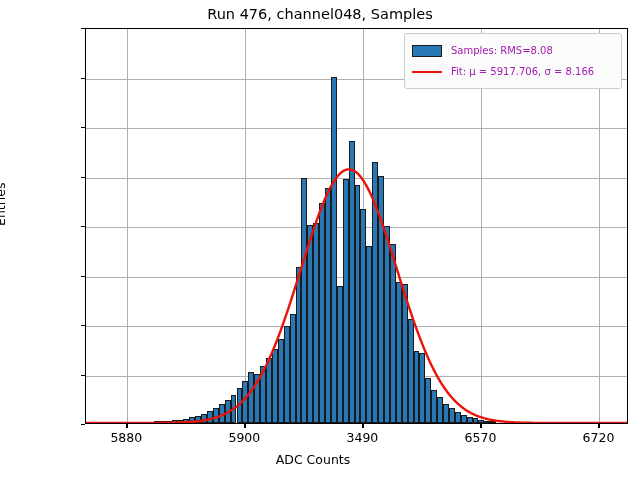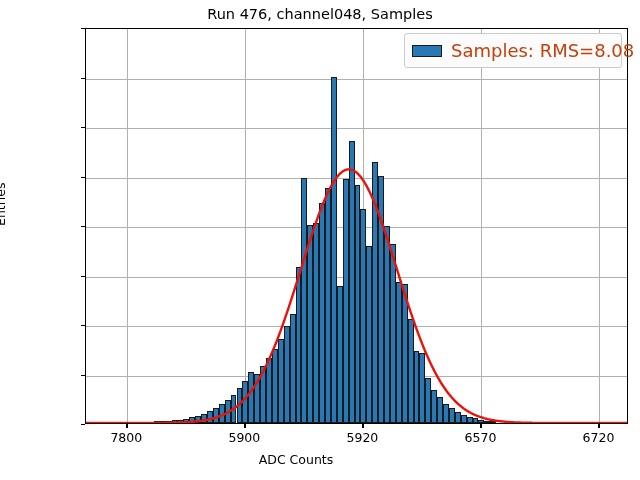--- a/index.html
+++ b/index.html
@@ -101,20 +101,21 @@
     white-space: nowrap;
   }
   #xlabel {
     position: absolute;
     left: 0;
     top: 452px;
     width: 592px;
     text-align: center;
     font-size: 12.5px;
     color: #000000;
+    padding-left: 17px;
   }
   #legend-box {
     position: absolute;
     left: 404px;
     top: 33px;
     width: 218px;
     padding: 6px 7px 6px 7px;
     background: #fbfbfb;
     border: 1px solid #cccccc;
     border-radius: 3px;
@@ -144,40 +145,40 @@
   }
   .legend-swatch-line {
     position: absolute;
     top: 5px;
     left: 0;
     width: 30px;
     height: 2.2px;
     background: #e8140c;
   }
   .legend-text {
-    font-size: 18px;
-    color: #c2410c;
+    font-size: 10px;
+    color: #a21caf;
     white-space: nowrap;
   }
 </style>
 </head>
 <body>
 
 <div id="figure">
 
   <div id="chart-title">Run 476, channel048, Samples</div>
 
   <div id="ylabel">Entries</div>
   <div id="xlabel">ADC Counts</div>
 
   <div id="ytick-labels"></div>
   <div id="xtick-labels">
-      <div class="xtick-label" style="left: 96.32px;">7800</div>
+      <div class="xtick-label" style="left: 96.32px;">5880</div>
       <div class="xtick-label" style="left: 214.36px; text-align: center;">5900</div>
-      <div class="xtick-label" style="left: 332.4px;">5920</div>
+      <div class="xtick-label" style="left: 332.4px;">3490</div>
       <div class="xtick-label" style="left: 450.45px;">6570</div>
       <div class="xtick-label" style="left: 568.49px;">6720</div>
     </div>
   <div id="tick-marks">
       <div class="ytick-mark" style="left: 81px; top: 424px;"></div>
       <div class="ytick-mark" style="left: 81px; top: 374.5px;"></div>
       <div class="ytick-mark" style="left: 81px; top: 325px;"></div>
       <div class="ytick-mark" style="left: 81px; top: 275.5px;"></div>
       <div class="ytick-mark" style="left: 81px; top: 226px;"></div>
       <div class="ytick-mark" style="left: 81px; top: 176.5px;"></div>
@@ -269,15 +270,21 @@
     <svg id="fit-layer" viewBox="0 0 543 396" preserveAspectRatio="none">
       <path id="fit-path" fill="none" stroke="#e8140c" stroke-width="2.4" stroke-linejoin="round" stroke-linecap="round" vector-effect="non-scaling-stroke" d="M0.00 396.00 L0.78 396.00 L1.55 396.00 L2.33 396.00 L3.10 396.00 L3.88 396.00 L4.65 396.00 L5.43 396.00 L6.21 396.00 L6.98 396.00 L7.76 396.00 L8.53 396.00 L9.31 396.00 L10.08 396.00 L10.86 396.00 L11.64 396.00 L12.41 396.00 L13.19 396.00 L13.96 396.00 L14.74 396.00 L15.51 396.00 L16.29 396.00 L17.07 396.00 L17.84 396.00 L18.62 396.00 L19.39 396.00 L20.17 396.00 L20.94 396.00 L21.72 396.00 L22.50 396.00 L23.27 396.00 L24.05 396.00 L24.82 396.00 L25.60 396.00 L26.37 396.00 L27.15 396.00 L27.93 396.00 L28.70 396.00 L29.48 396.00 L30.25 396.00 L31.03 396.00 L31.80 396.00 L32.58 396.00 L33.36 396.00 L34.13 396.00 L34.91 396.00 L35.68 396.00 L36.46 396.00 L37.23 396.00 L38.01 396.00 L38.79 396.00 L39.56 395.99 L40.34 395.99 L41.11 395.99 L41.89 395.99 L42.66 395.99 L43.44 395.99 L44.22 395.99 L44.99 395.99 L45.77 395.99 L46.54 395.99 L47.32 395.99 L48.09 395.99 L48.87 395.99 L49.65 395.99 L50.42 395.99 L51.20 395.98 L51.97 395.98 L52.75 395.98 L53.52 395.98 L54.30 395.98 L55.08 395.98 L55.85 395.98 L56.63 395.98 L57.40 395.97 L58.18 395.97 L58.95 395.97 L59.73 395.97 L60.51 395.97 L61.28 395.96 L62.06 395.96 L62.83 395.96 L63.61 395.95 L64.38 395.95 L65.16 395.95 L65.94 395.94 L66.71 395.94 L67.49 395.94 L68.26 395.93 L69.04 395.93 L69.81 395.92 L70.59 395.92 L71.37 395.91 L72.14 395.91 L72.92 395.90 L73.69 395.89 L74.47 395.89 L75.24 395.88 L76.02 395.87 L76.80 395.86 L77.57 395.85 L78.35 395.85 L79.12 395.84 L79.90 395.83 L80.67 395.81 L81.45 395.80 L82.23 395.79 L83.00 395.78 L83.78 395.76 L84.55 395.75 L85.33 395.73 L86.10 395.72 L86.88 395.70 L87.66 395.68 L88.43 395.66 L89.21 395.64 L89.98 395.62 L90.76 395.60 L91.53 395.57 L92.31 395.55 L93.09 395.52 L93.86 395.49 L94.64 395.46 L95.41 395.43 L96.19 395.40 L96.96 395.37 L97.74 395.33 L98.52 395.29 L99.29 395.25 L100.07 395.21 L100.84 395.16 L101.62 395.12 L102.39 395.07 L103.17 395.02 L103.95 394.96 L104.72 394.91 L105.50 394.85 L106.27 394.78 L107.05 394.72 L107.82 394.65 L108.60 394.58 L109.38 394.50 L110.15 394.42 L110.93 394.34 L111.70 394.25 L112.48 394.16 L113.25 394.07 L114.03 393.97 L114.81 393.86 L115.58 393.76 L116.36 393.64 L117.13 393.52 L117.91 393.40 L118.68 393.27 L119.46 393.13 L120.24 392.99 L121.01 392.85 L121.79 392.69 L122.56 392.53 L123.34 392.37 L124.11 392.19 L124.89 392.01 L125.67 391.82 L126.44 391.62 L127.22 391.42 L127.99 391.21 L128.77 390.98 L129.54 390.75 L130.32 390.51 L131.10 390.26 L131.87 390.00 L132.65 389.73 L133.42 389.45 L134.20 389.16 L134.97 388.86 L135.75 388.55 L136.53 388.23 L137.30 387.89 L138.08 387.54 L138.85 387.18 L139.63 386.80 L140.40 386.41 L141.18 386.01 L141.96 385.60 L142.73 385.17 L143.51 384.72 L144.28 384.26 L145.06 383.78 L145.83 383.29 L146.61 382.78 L147.39 382.25 L148.16 381.71 L148.94 381.15 L149.71 380.57 L150.49 379.97 L151.26 379.36 L152.04 378.72 L152.82 378.07 L153.59 377.39 L154.37 376.69 L155.14 375.98 L155.92 375.24 L156.69 374.48 L157.47 373.70 L158.25 372.90 L159.02 372.07 L159.80 371.22 L160.57 370.35 L161.35 369.45 L162.12 368.53 L162.90 367.59 L163.68 366.61 L164.45 365.62 L165.23 364.60 L166.00 363.55 L166.78 362.48 L167.55 361.38 L168.33 360.25 L169.11 359.10 L169.88 357.91 L170.66 356.70 L171.43 355.47 L172.21 354.20 L172.98 352.91 L173.76 351.59 L174.54 350.24 L175.31 348.86 L176.09 347.45 L176.86 346.01 L177.64 344.54 L178.41 343.05 L179.19 341.52 L179.97 339.97 L180.74 338.38 L181.52 336.77 L182.29 335.12 L183.07 333.45 L183.84 331.75 L184.62 330.02 L185.40 328.26 L186.17 326.47 L186.95 324.65 L187.72 322.80 L188.50 320.93 L189.27 319.02 L190.05 317.09 L190.83 315.13 L191.60 313.15 L192.38 311.14 L193.15 309.10 L193.93 307.03 L194.70 304.94 L195.48 302.83 L196.26 300.69 L197.03 298.52 L197.81 296.34 L198.58 294.13 L199.36 291.90 L200.13 289.64 L200.91 287.37 L201.69 285.08 L202.46 282.76 L203.24 280.43 L204.01 278.08 L204.79 275.72 L205.56 273.34 L206.34 270.94 L207.12 268.53 L207.89 266.11 L208.67 263.68 L209.44 261.24 L210.22 258.78 L210.99 256.32 L211.77 253.85 L212.55 251.37 L213.32 248.89 L214.10 246.41 L214.87 243.92 L215.65 241.43 L216.42 238.95 L217.20 236.46 L217.98 233.97 L218.75 231.49 L219.53 229.02 L220.30 226.55 L221.08 224.09 L221.85 221.64 L222.63 219.20 L223.41 216.77 L224.18 214.36 L224.96 211.96 L225.73 209.57 L226.51 207.21 L227.28 204.86 L228.06 202.54 L228.84 200.24 L229.61 197.96 L230.39 195.71 L231.16 193.48 L231.94 191.29 L232.71 189.12 L233.49 186.98 L234.27 184.88 L235.04 182.81 L235.82 180.78 L236.59 178.78 L237.37 176.82 L238.14 174.90 L238.92 173.02 L239.70 171.19 L240.47 169.40 L241.25 167.65 L242.02 165.95 L242.80 164.29 L243.57 162.69 L244.35 161.13 L245.13 159.63 L245.90 158.18 L246.68 156.78 L247.45 155.43 L248.23 154.14 L249.00 152.91 L249.78 151.73 L250.56 150.61 L251.33 149.55 L252.11 148.55 L252.88 147.60 L253.66 146.72 L254.43 145.91 L255.21 145.15 L255.99 144.46 L256.76 143.83 L257.54 143.26 L258.31 142.76 L259.09 142.32 L259.86 141.95 L260.64 141.64 L261.42 141.40 L262.19 141.23 L262.97 141.12 L263.74 141.08 L264.52 141.10 L265.29 141.19 L266.07 141.34 L266.85 141.56 L267.62 141.85 L268.40 142.20 L269.17 142.62 L269.95 143.10 L270.72 143.65 L271.50 144.26 L272.28 144.93 L273.05 145.67 L273.83 146.47 L274.60 147.33 L275.38 148.25 L276.15 149.23 L276.93 150.27 L277.71 151.38 L278.48 152.54 L279.26 153.75 L280.03 155.03 L280.81 156.35 L281.58 157.74 L282.36 159.17 L283.14 160.66 L283.91 162.20 L284.69 163.79 L285.46 165.43 L286.24 167.12 L287.01 168.85 L287.79 170.63 L288.57 172.45 L289.34 174.32 L290.12 176.23 L290.89 178.17 L291.67 180.16 L292.44 182.18 L293.22 184.24 L294.00 186.33 L294.77 188.46 L295.55 190.62 L296.32 192.80 L297.10 195.02 L297.87 197.26 L298.65 199.53 L299.43 201.83 L300.20 204.15 L300.98 206.48 L301.75 208.84 L302.53 211.22 L303.30 213.61 L304.08 216.02 L304.86 218.45 L305.63 220.88 L306.41 223.33 L307.18 225.79 L307.96 228.26 L308.73 230.73 L309.51 233.21 L310.29 235.69 L311.06 238.18 L311.84 240.67 L312.61 243.15 L313.39 245.64 L314.16 248.13 L314.94 250.61 L315.72 253.09 L316.49 255.56 L317.27 258.02 L318.04 260.48 L318.82 262.93 L319.59 265.36 L320.37 267.79 L321.15 270.20 L321.92 272.60 L322.70 274.99 L323.47 277.36 L324.25 279.71 L325.02 282.05 L325.80 284.36 L326.58 286.66 L327.35 288.94 L328.13 291.20 L328.90 293.44 L329.68 295.66 L330.45 297.85 L331.23 300.02 L332.01 302.17 L332.78 304.29 L333.56 306.39 L334.33 308.46 L335.11 310.51 L335.88 312.53 L336.66 314.52 L337.44 316.49 L338.21 318.43 L338.99 320.34 L339.76 322.23 L340.54 324.08 L341.31 325.91 L342.09 327.71 L342.87 329.48 L343.64 331.22 L344.42 332.93 L345.19 334.61 L345.97 336.26 L346.74 337.89 L347.52 339.48 L348.30 341.04 L349.07 342.58 L349.85 344.08 L350.62 345.56 L351.40 347.01 L352.17 348.43 L352.95 349.81 L353.73 351.17 L354.50 352.50 L355.28 353.81 L356.05 355.08 L356.83 356.33 L357.60 357.54 L358.38 358.73 L359.16 359.90 L359.93 361.03 L360.71 362.14 L361.48 363.22 L362.26 364.28 L363.03 365.31 L363.81 366.31 L364.59 367.29 L365.36 368.24 L366.14 369.17 L366.91 370.07 L367.69 370.95 L368.46 371.81 L369.24 372.64 L370.02 373.45 L370.79 374.24 L371.57 375.01 L372.34 375.75 L373.12 376.48 L373.89 377.18 L374.67 377.86 L375.45 378.52 L376.22 379.16 L377.00 379.78 L377.77 380.39 L378.55 380.97 L379.32 381.54 L380.10 382.09 L380.88 382.62 L381.65 383.13 L382.43 383.63 L383.20 384.11 L383.98 384.58 L384.75 385.03 L385.53 385.46 L386.31 385.89 L387.08 386.29 L387.86 386.68 L388.63 387.06 L389.41 387.43 L390.18 387.78 L390.96 388.12 L391.74 388.45 L392.51 388.77 L393.29 389.07 L394.06 389.37 L394.84 389.65 L395.61 389.92 L396.39 390.18 L397.17 390.44 L397.94 390.68 L398.72 390.91 L399.49 391.14 L400.27 391.35 L401.04 391.56 L401.82 391.76 L402.60 391.95 L403.37 392.14 L404.15 392.31 L404.92 392.48 L405.70 392.64 L406.47 392.80 L407.25 392.95 L408.03 393.09 L408.80 393.23 L409.58 393.36 L410.35 393.49 L411.13 393.61 L411.90 393.72 L412.68 393.83 L413.46 393.94 L414.23 394.04 L415.01 394.13 L415.78 394.23 L416.56 394.31 L417.33 394.40 L418.11 394.48 L418.89 394.55 L419.66 394.63 L420.44 394.70 L421.21 394.76 L421.99 394.83 L422.76 394.89 L423.54 394.95 L424.32 395.00 L425.09 395.05 L425.87 395.10 L426.64 395.15 L427.42 395.19 L428.19 395.24 L428.97 395.28 L429.75 395.32 L430.52 395.35 L431.30 395.39 L432.07 395.42 L432.85 395.45 L433.62 395.48 L434.40 395.51 L435.18 395.54 L435.95 395.57 L436.73 395.59 L437.50 395.61 L438.28 395.63 L439.05 395.66 L439.83 395.67 L440.61 395.69 L441.38 395.71 L442.16 395.73 L442.93 395.74 L443.71 395.76 L444.48 395.77 L445.26 395.79 L446.04 395.80 L446.81 395.81 L447.59 395.82 L448.36 395.83 L449.14 395.84 L449.91 395.85 L450.69 395.86 L451.47 395.87 L452.24 395.88 L453.02 395.88 L453.79 395.89 L454.57 395.90 L455.34 395.90 L456.12 395.91 L456.90 395.92 L457.67 395.92 L458.45 395.93 L459.22 395.93 L460.00 395.94 L460.77 395.94 L461.55 395.94 L462.33 395.95 L463.10 395.95 L463.88 395.95 L464.65 395.96 L465.43 395.96 L466.20 395.96 L466.98 395.96 L467.76 395.97 L468.53 395.97 L469.31 395.97 L470.08 395.97 L470.86 395.97 L471.63 395.98 L472.41 395.98 L473.19 395.98 L473.96 395.98 L474.74 395.98 L475.51 395.98 L476.29 395.98 L477.06 395.99 L477.84 395.99 L478.62 395.99 L479.39 395.99 L480.17 395.99 L480.94 395.99 L481.72 395.99 L482.49 395.99 L483.27 395.99 L484.05 395.99 L484.82 395.99 L485.60 395.99 L486.37 395.99 L487.15 395.99 L487.92 395.99 L488.70 396.00 L489.48 396.00 L490.25 396.00 L491.03 396.00 L491.80 396.00 L492.58 396.00 L493.35 396.00 L494.13 396.00 L494.91 396.00 L495.68 396.00 L496.46 396.00 L497.23 396.00 L498.01 396.00 L498.78 396.00 L499.56 396.00 L500.34 396.00 L501.11 396.00 L501.89 396.00 L502.66 396.00 L503.44 396.00 L504.21 396.00 L504.99 396.00 L505.77 396.00 L506.54 396.00 L507.32 396.00 L508.09 396.00 L508.87 396.00 L509.64 396.00 L510.42 396.00 L511.20 396.00 L511.97 396.00 L512.75 396.00 L513.52 396.00 L514.30 396.00 L515.07 396.00 L515.85 396.00 L516.63 396.00 L517.40 396.00 L518.18 396.00 L518.95 396.00 L519.73 396.00 L520.50 396.00 L521.28 396.00 L522.06 396.00 L522.83 396.00 L523.61 396.00 L524.38 396.00 L525.16 396.00 L525.93 396.00 L526.71 396.00 L527.49 396.00 L528.26 396.00 L529.04 396.00 L529.81 396.00 L530.59 396.00 L531.36 396.00 L532.14 396.00 L532.92 396.00 L533.69 396.00 L534.47 396.00 L535.24 396.00 L536.02 396.00 L536.79 396.00 L537.57 396.00 L538.35 396.00 L539.12 396.00 L539.90 396.00 L540.67 396.00 L541.45 396.00 L542.22 396.00 L543.00 396.00"></path>
     </svg>
   </div>
 
   <div id="legend-box">
     <div class="legend-row">
       <span class="legend-swatch-patch"></span>
       <span class="legend-text">Samples: RMS=8.08</span>
     </div>
+    <div class="legend-row">
+      <span class="legend-swatch-line-wrap">
+        <span class="legend-swatch-line"></span>
+      </span>
+      <span class="legend-text">Fit: μ = 5917.706, σ = 8.166</span>
+    </div>
   </div>
 
 </div>
 
 </body></html>

